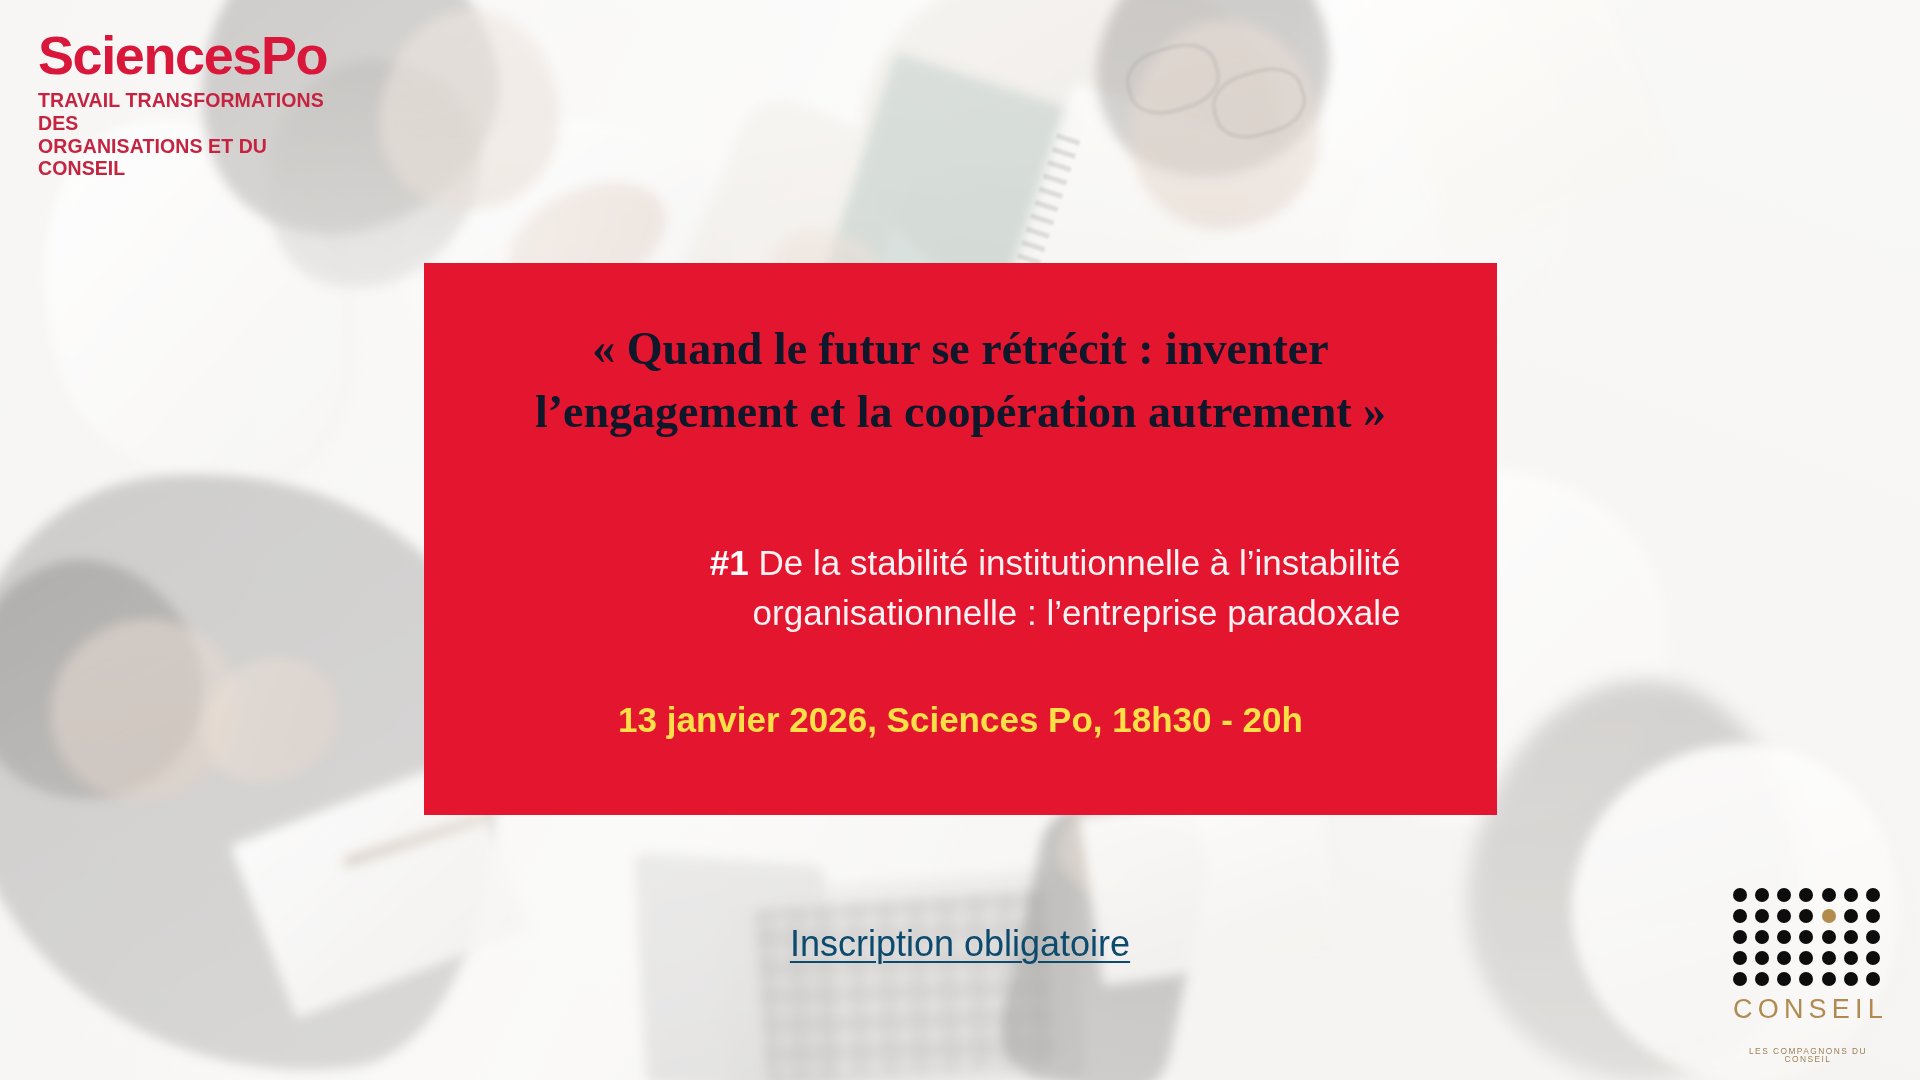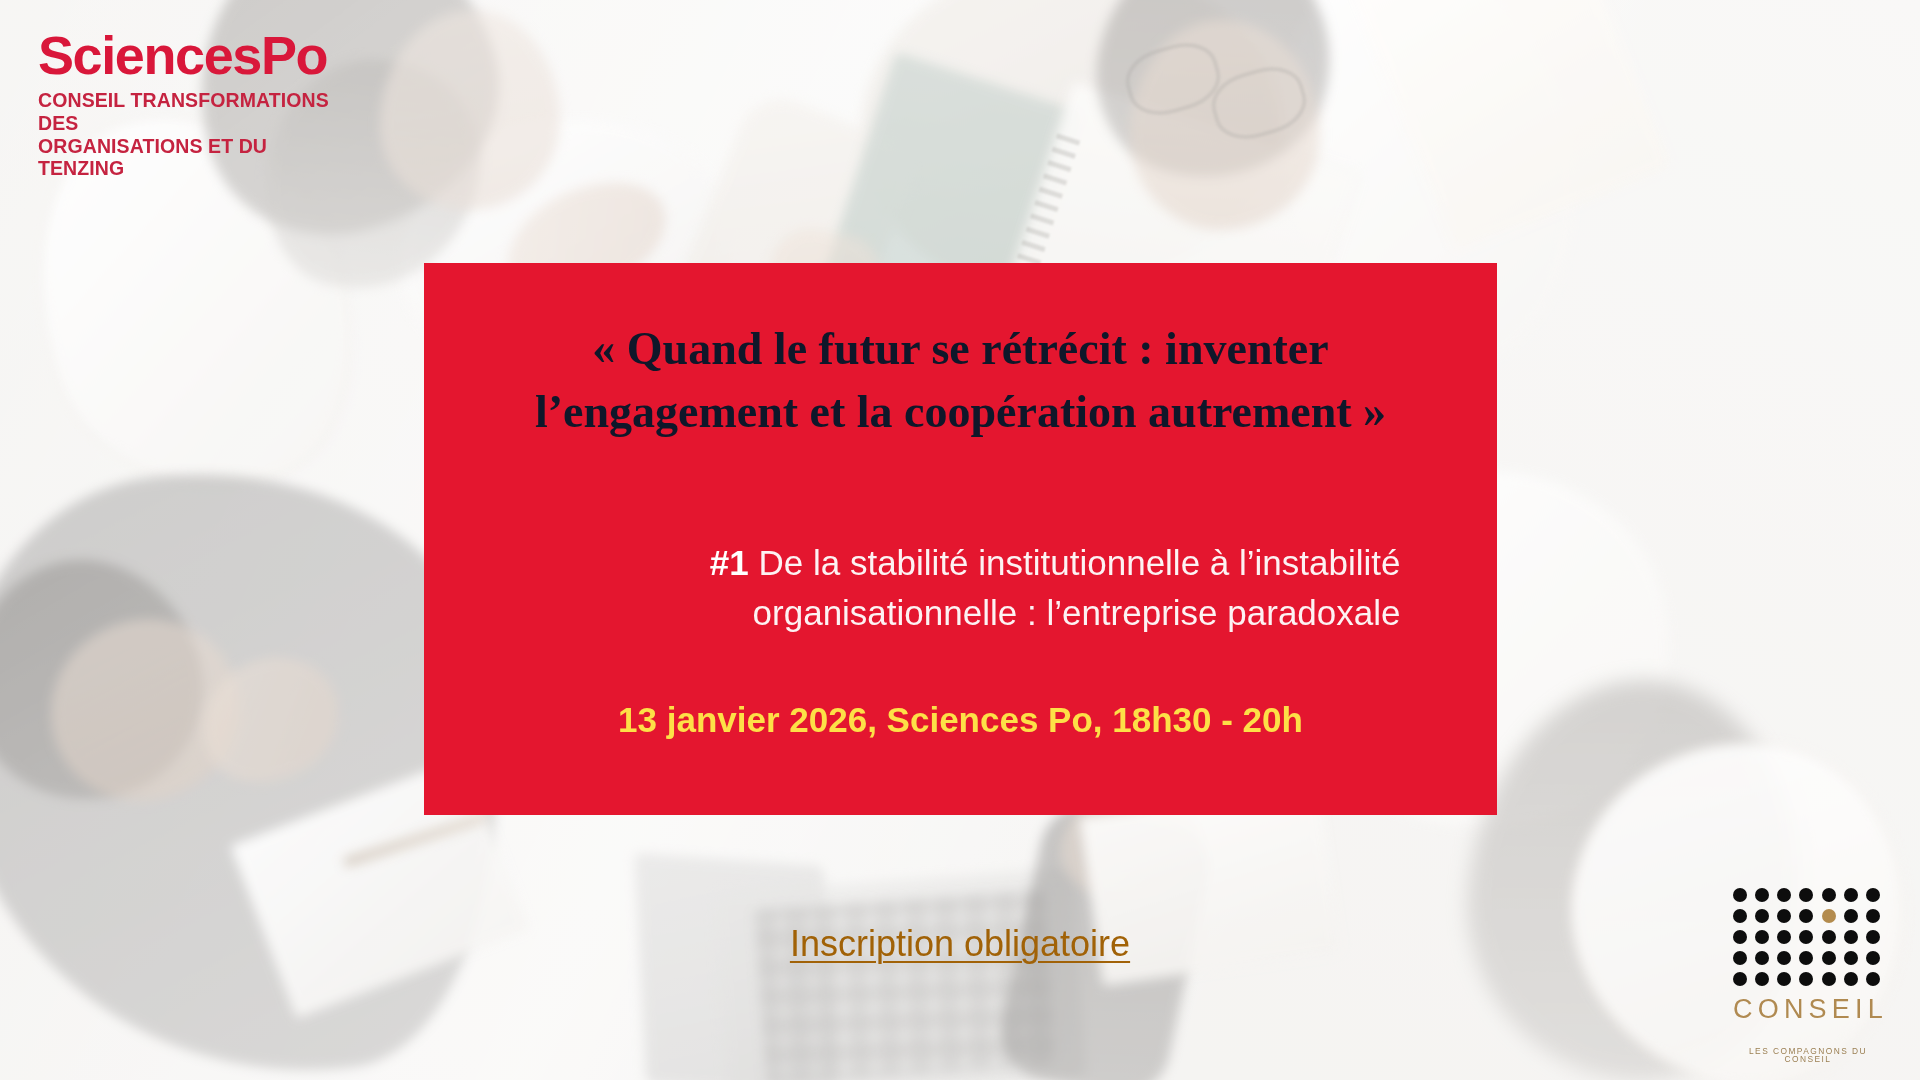--- a/index.html
+++ b/index.html
@@ -371,21 +371,21 @@
     left: 0;
     right: 0;
     top: 923px;
     text-align: center;
     z-index: 7;
   }
   .register-link a {
     font-family: "Liberation Sans", sans-serif;
     font-size: 36px;
     font-weight: 400;
-    color: #a16207;
+    color: #0c4a6e;
     text-decoration: underline;
     text-underline-offset: 5px;
     text-decoration-thickness: 2px;
   }
 
   
   .logo-tenzing {
     position: absolute;
     left: 1733px;
     top: 888px;
@@ -474,22 +474,22 @@
     <div class="blob b-chair-tr"></div>
     <div class="blob b-hair-br"></div>
     <div class="blob b-chair-br"></div>
 
     <div class="photo-wash"></div>
   </div>
 
   <div class="logo-sciencespo">
     <div class="logo-wordmark">SciencesPo</div>
     <div class="logo-subline">
-      <div>CONSEIL TRANSFORMATIONS DES</div>
-      <div>ORGANISATIONS ET DU TENZING</div>
+      <div>TRAVAIL TRANSFORMATIONS DES</div>
+      <div>ORGANISATIONS ET DU CONSEIL</div>
     </div>
   </div>
 
   <div class="red-panel">
     <h1 class="panel-title">
       <span>« Quand le futur se rétrécit : inventer</span><br>
       <span>l’engagement et la coopération autrement »</span>
     </h1>
 
     <p class="panel-subtitle">

